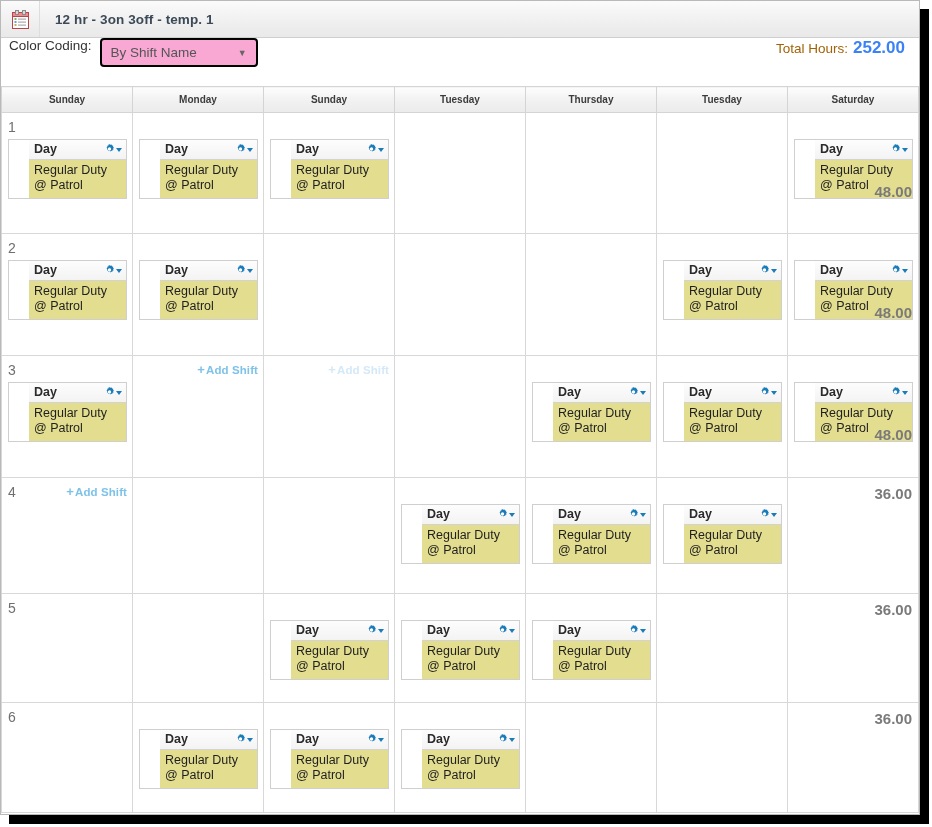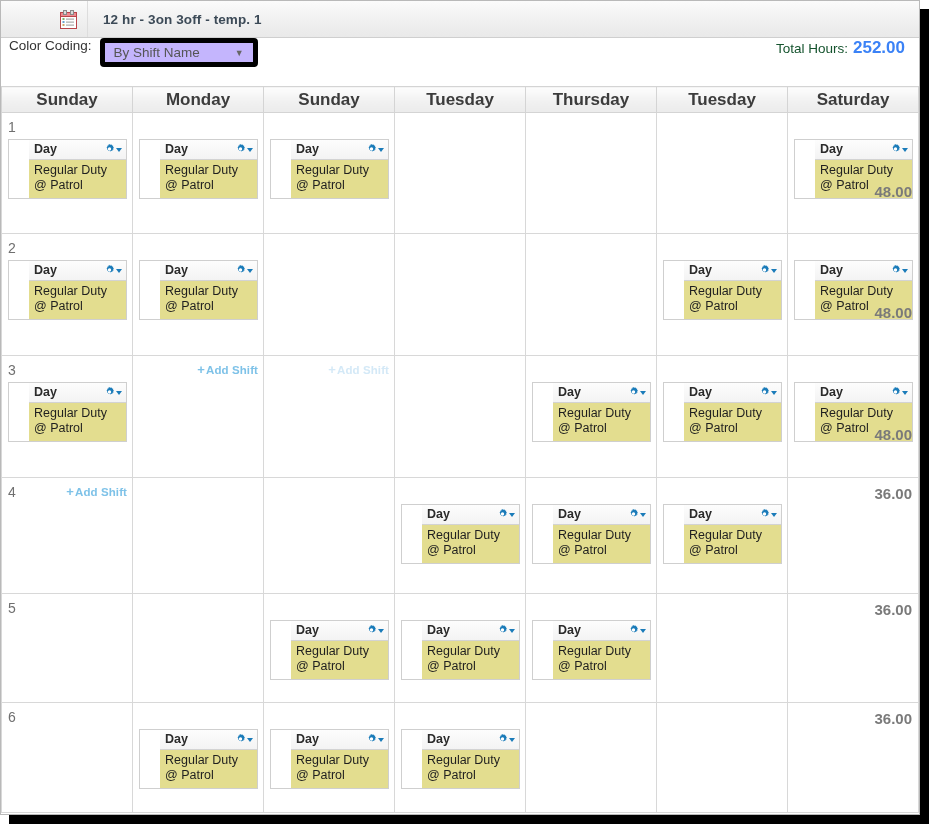--- a/index.html
+++ b/index.html
@@ -23,21 +23,20 @@
     overflow: hidden;
   }
 
   
   .titlebar {
     height: 37px;
     display: flex;
     align-items: stretch;
     background: linear-gradient(to bottom, #fbfbfb 0%, #f0f0f0 55%, #e9e9e9 100%);
     border-bottom: 1px solid #cfcfcf;
-    padding-left: 48px;
   }
   .titlebar-iconcell {
     width: 39px;
     display: flex; align-items: center; justify-content: center;
     border-right: 1px solid #dddddd;
   }
   .clipboard-icon { display: block; }
   .titlebar-title {
     display: flex; align-items: center;
     padding-left: 15px;
@@ -58,23 +57,23 @@
   }
   .cc-label {
     font-size: 13.5px;
     color: #333333;
     margin-right: 8px;
   }
   .cc-select {
     position: relative;
     width: 158px;
     height: 29px;
-    border: 5px solid #000000;
+    border: 2px solid #000000;
     border-radius: 4px;
-    background: #c4b5fd;
+    background: #f9a8d4;
     display: flex;
     align-items: center;
     padding: 0 9px;
     font-size: 13.5px;
     color: #555555;
     cursor: pointer;
   }
   .cc-select .caret {
     position: absolute;
     right: 9px; top: 50%;
@@ -83,40 +82,40 @@
     color: #666666;
   }
   .toolbar-right {
     margin-left: auto;
     display: flex;
     align-items: baseline;
     padding-right: 2px;
   }
   .th-label {
     font-size: 13.5px;
-    color: #14532d;
+    color: #a16207;
     margin-right: 5px;
   }
   .th-value {
     font-size: 17px;
     font-weight: bold;
     color: #3b82f6;
   }
 
   
   .grid {
     width: 918px;
     border-collapse: collapse;
     table-layout: fixed;
   }
   .grid th {
     height: 26px;
     background: linear-gradient(to bottom, #fdfdfd 0%, #f2f2f2 50%, #ebebeb 100%);
     border: 1px solid #d4d4d4;
-    font-size: 17px;
+    font-size: 10px;
     font-weight: bold;
     color: #3c3c3c;
     text-align: center;
     padding: 0;
   }
   .grid td {
     border: 1px solid #d8d8d8;
     vertical-align: top;
     padding: 0;
     background: #ffffff;

